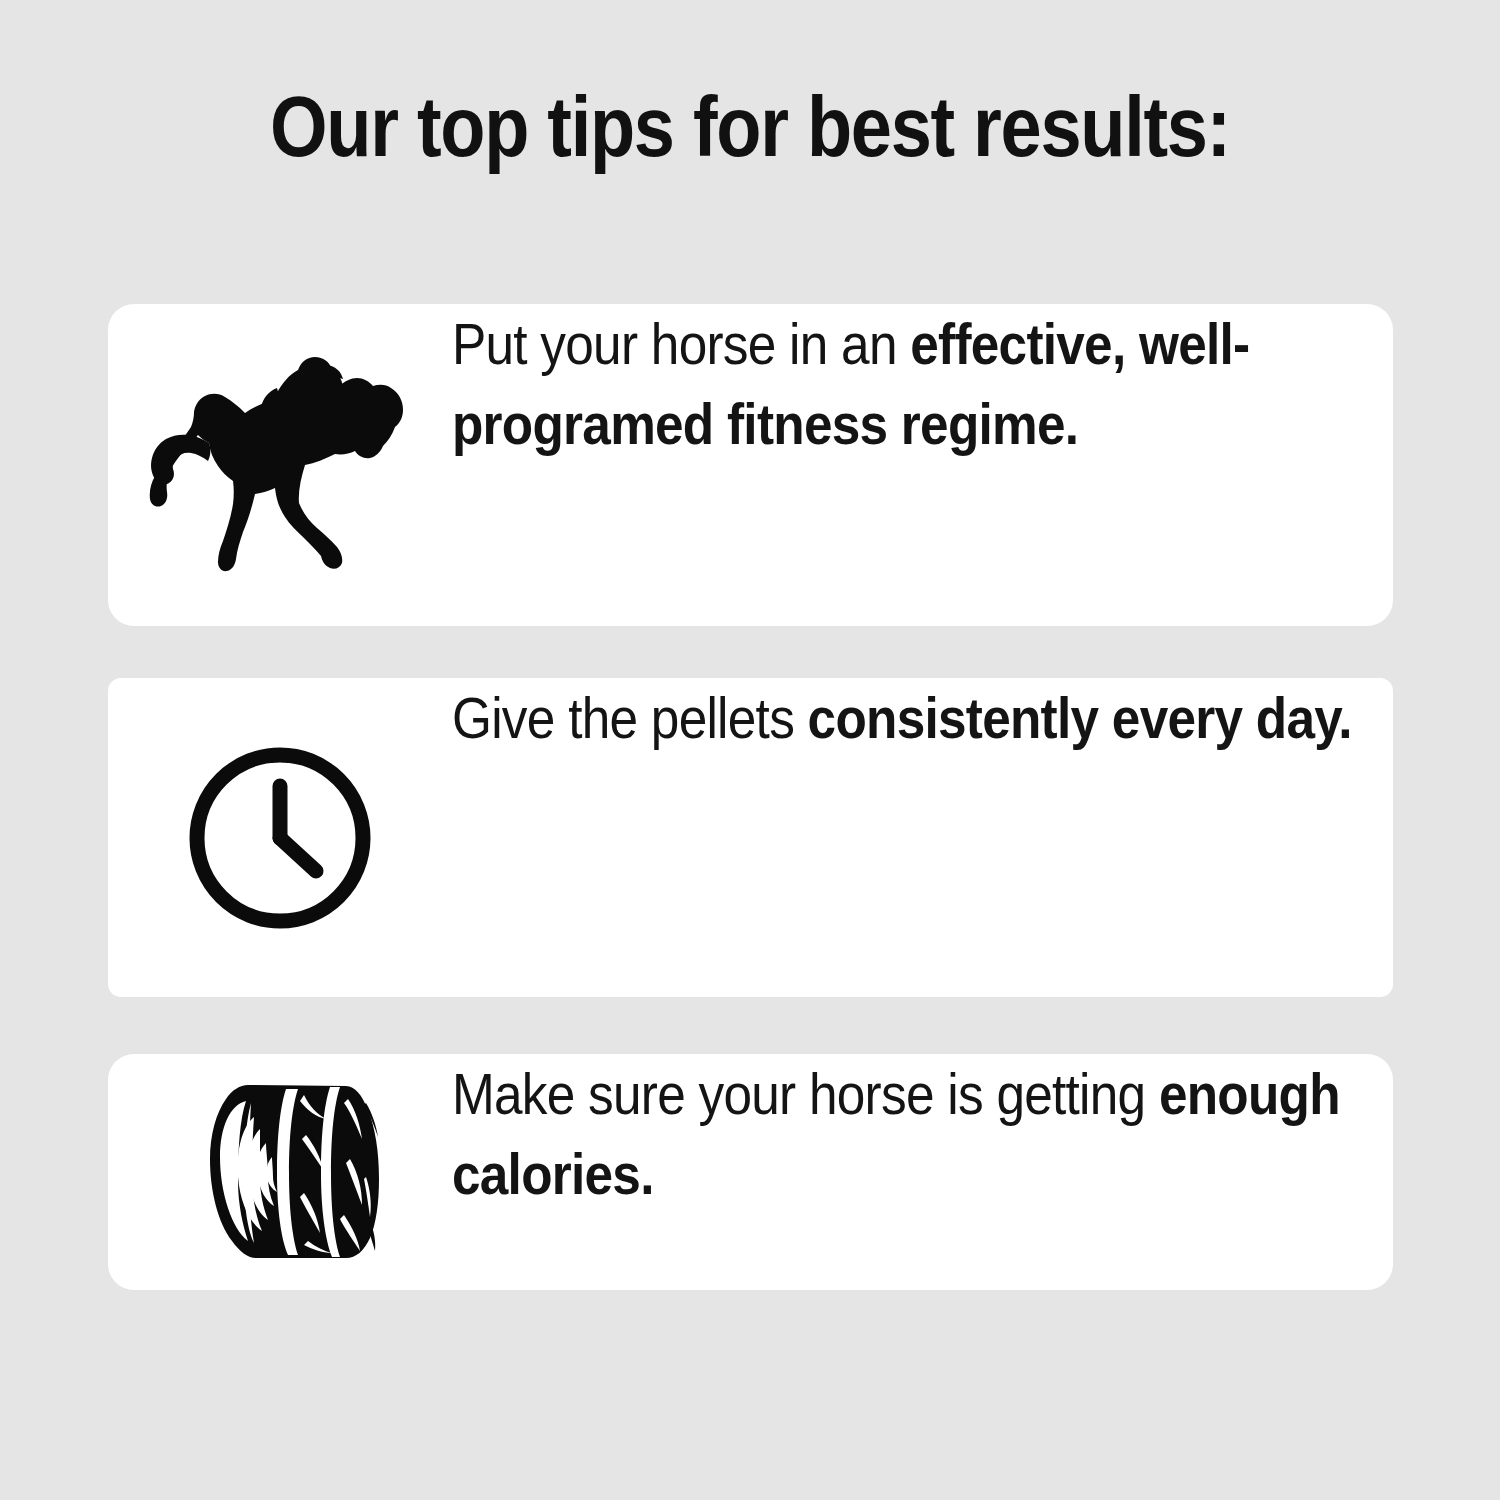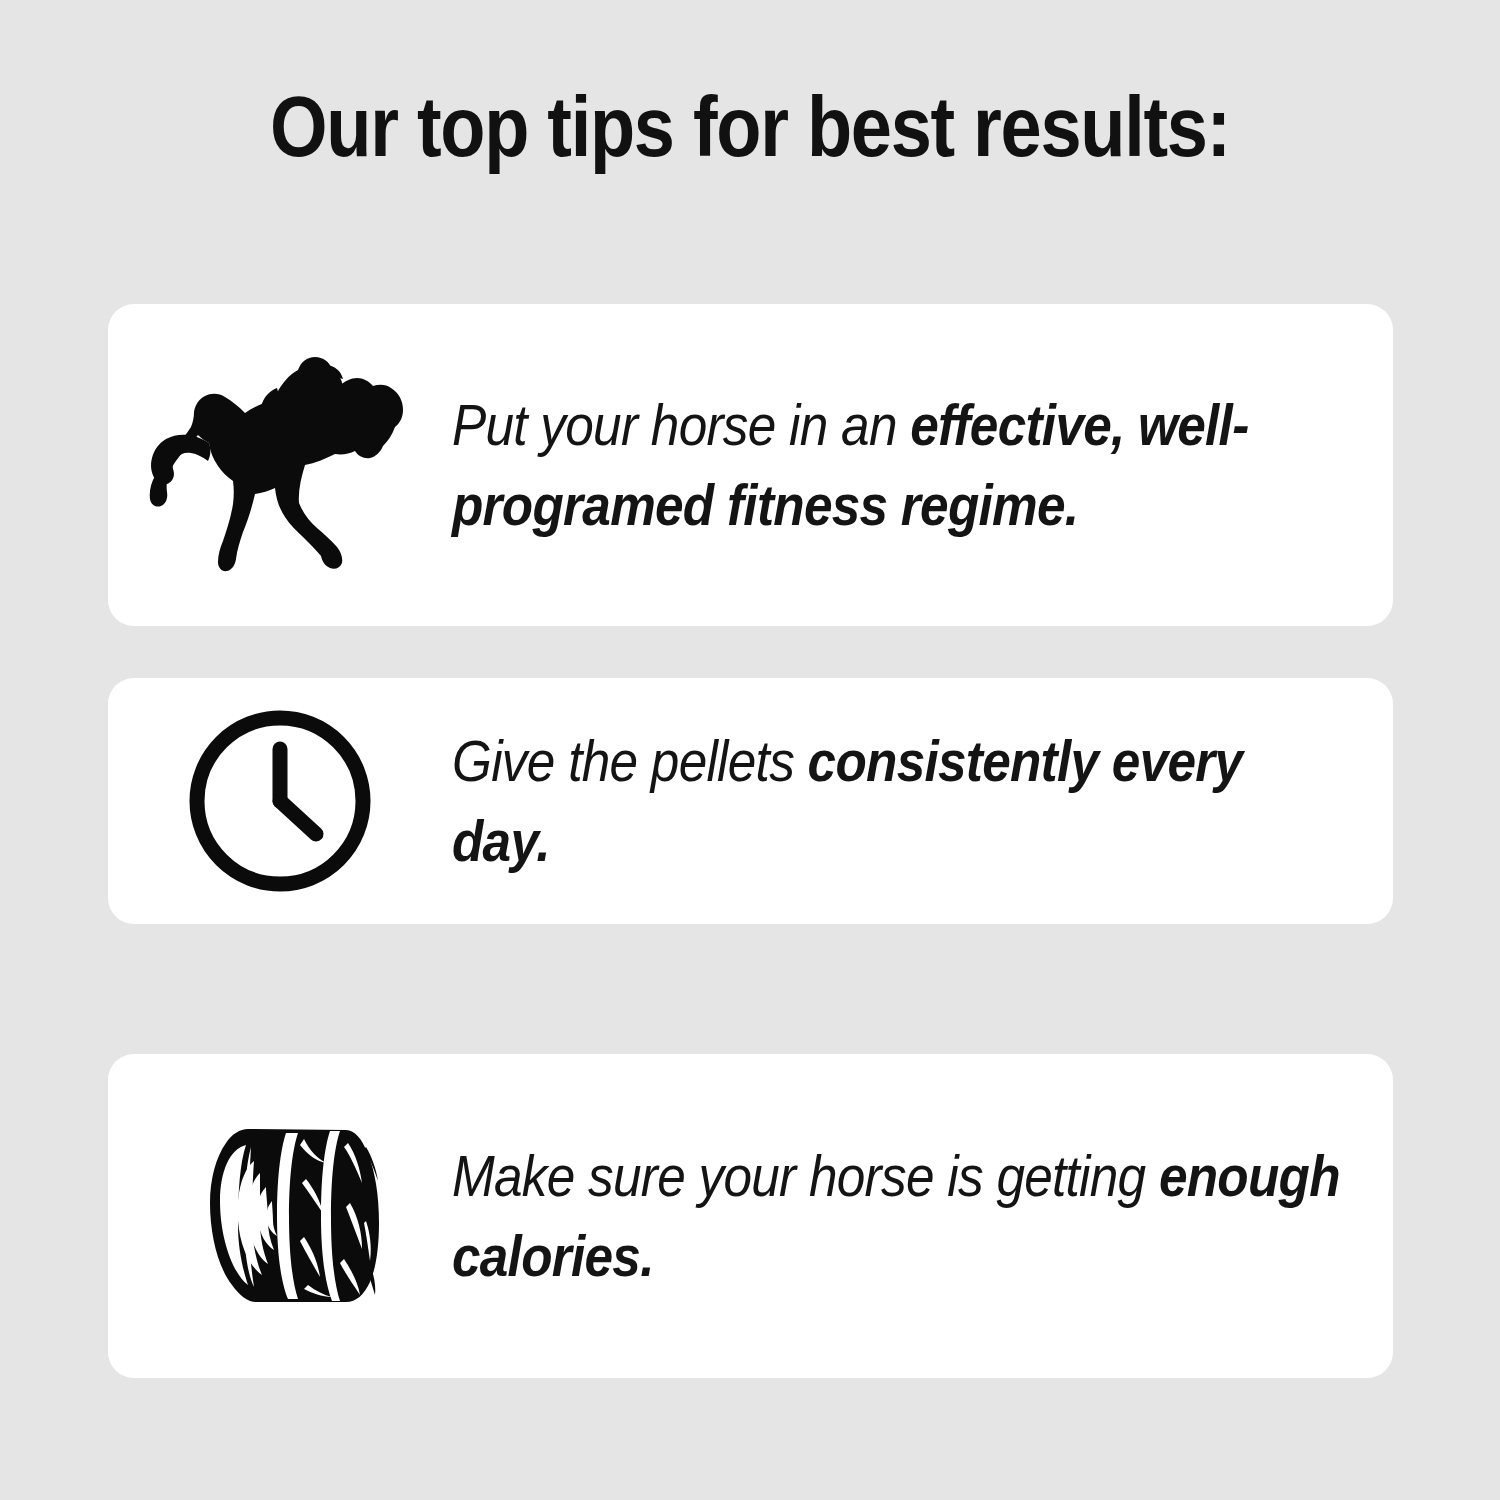--- a/index.html
+++ b/index.html
@@ -41,27 +41,25 @@
 
   
   .card {
     position: absolute;
     left: 108px;
     width: 1285px;
     background: #ffffff;
     border-radius: 26px;
     display: flex;
     flex-direction: row;
-    align-items: center;
     box-sizing: border-box;
-    font-style: italic;
   }
   #card-1 { top: 304px;  height: 322px; }
-  #card-2 { top: 678px;  height: 246px; }
-  #card-3 { top: 1054px; height: 324px; }
+  #card-2 { top: 678px;  height: 319px; border-radius: 13px; }
+  #card-3 { top: 1054px; height: 236px; }
 
   .icon-slot {
     width: 344px;
     min-width: 344px;
     height: 100%;
     display: flex;
     align-items: center;
     justify-content: center;
     position: relative;
   }

